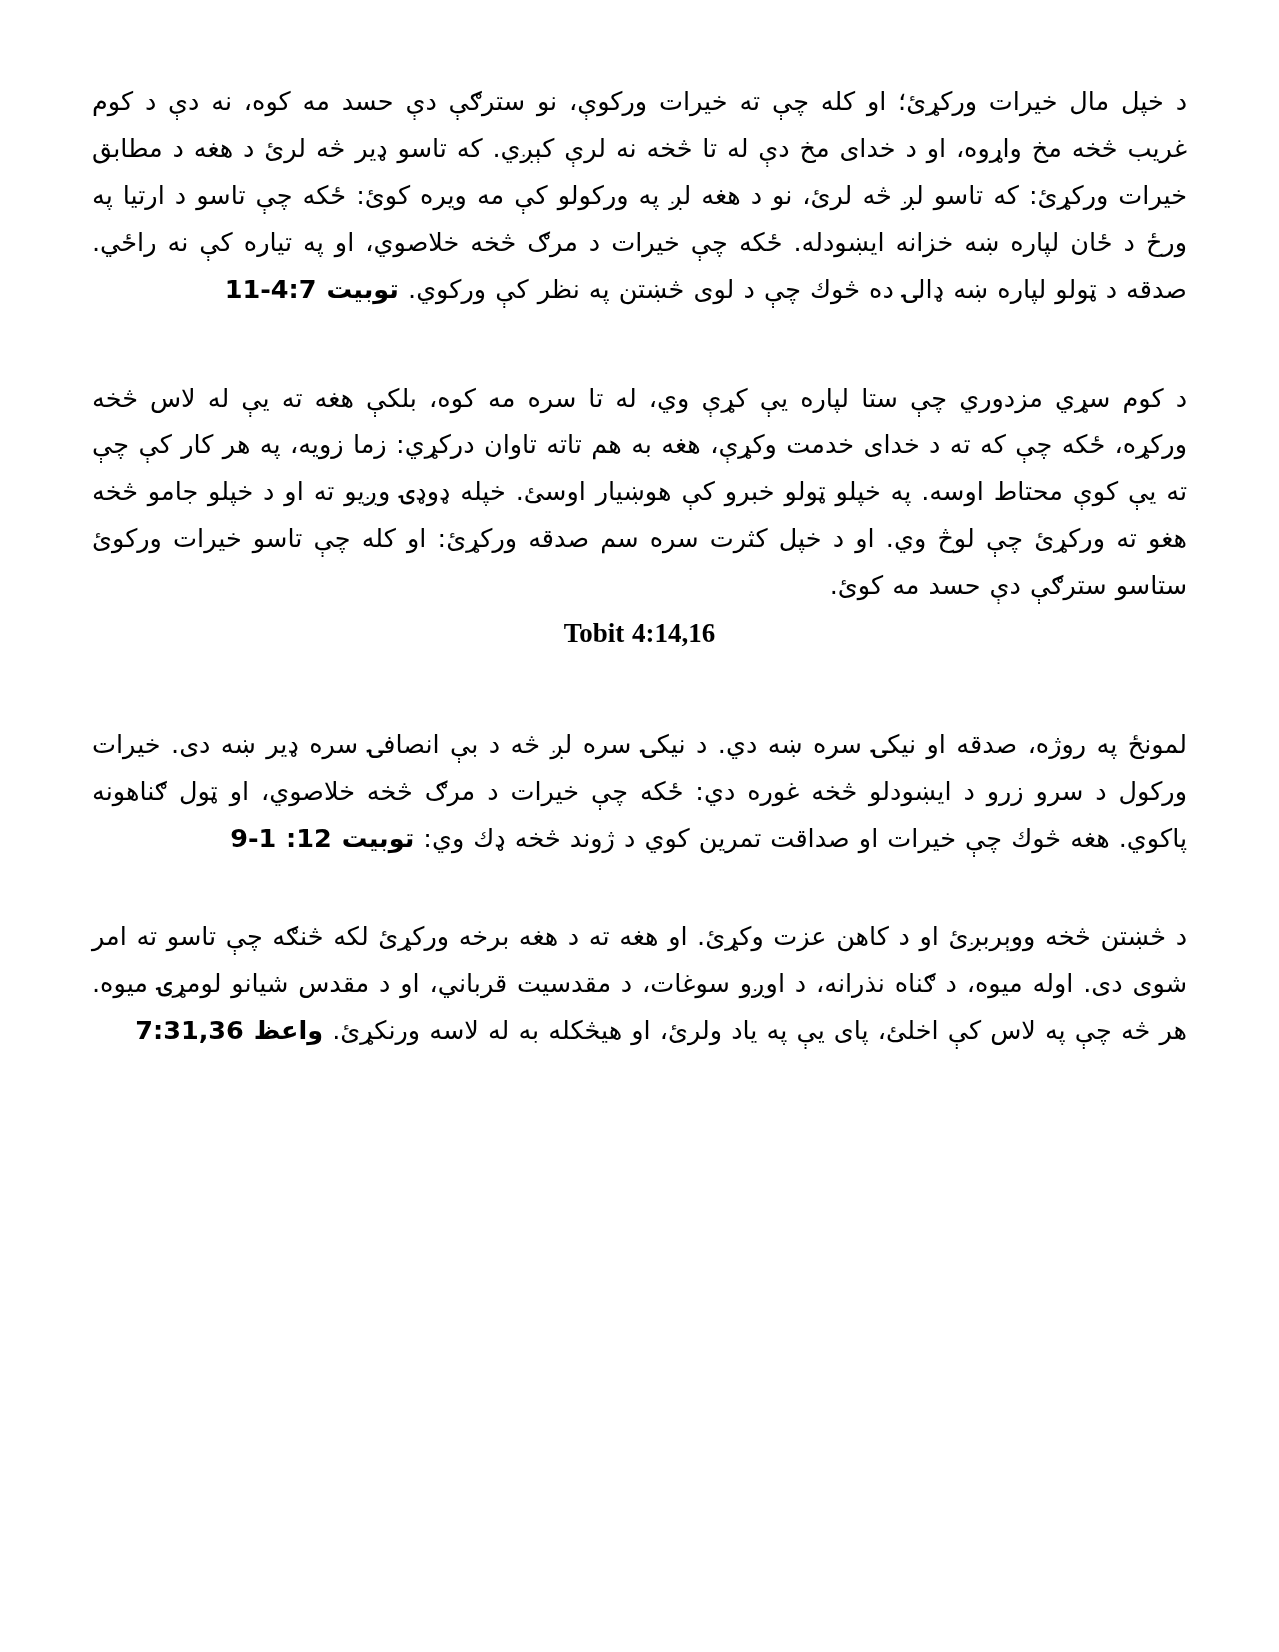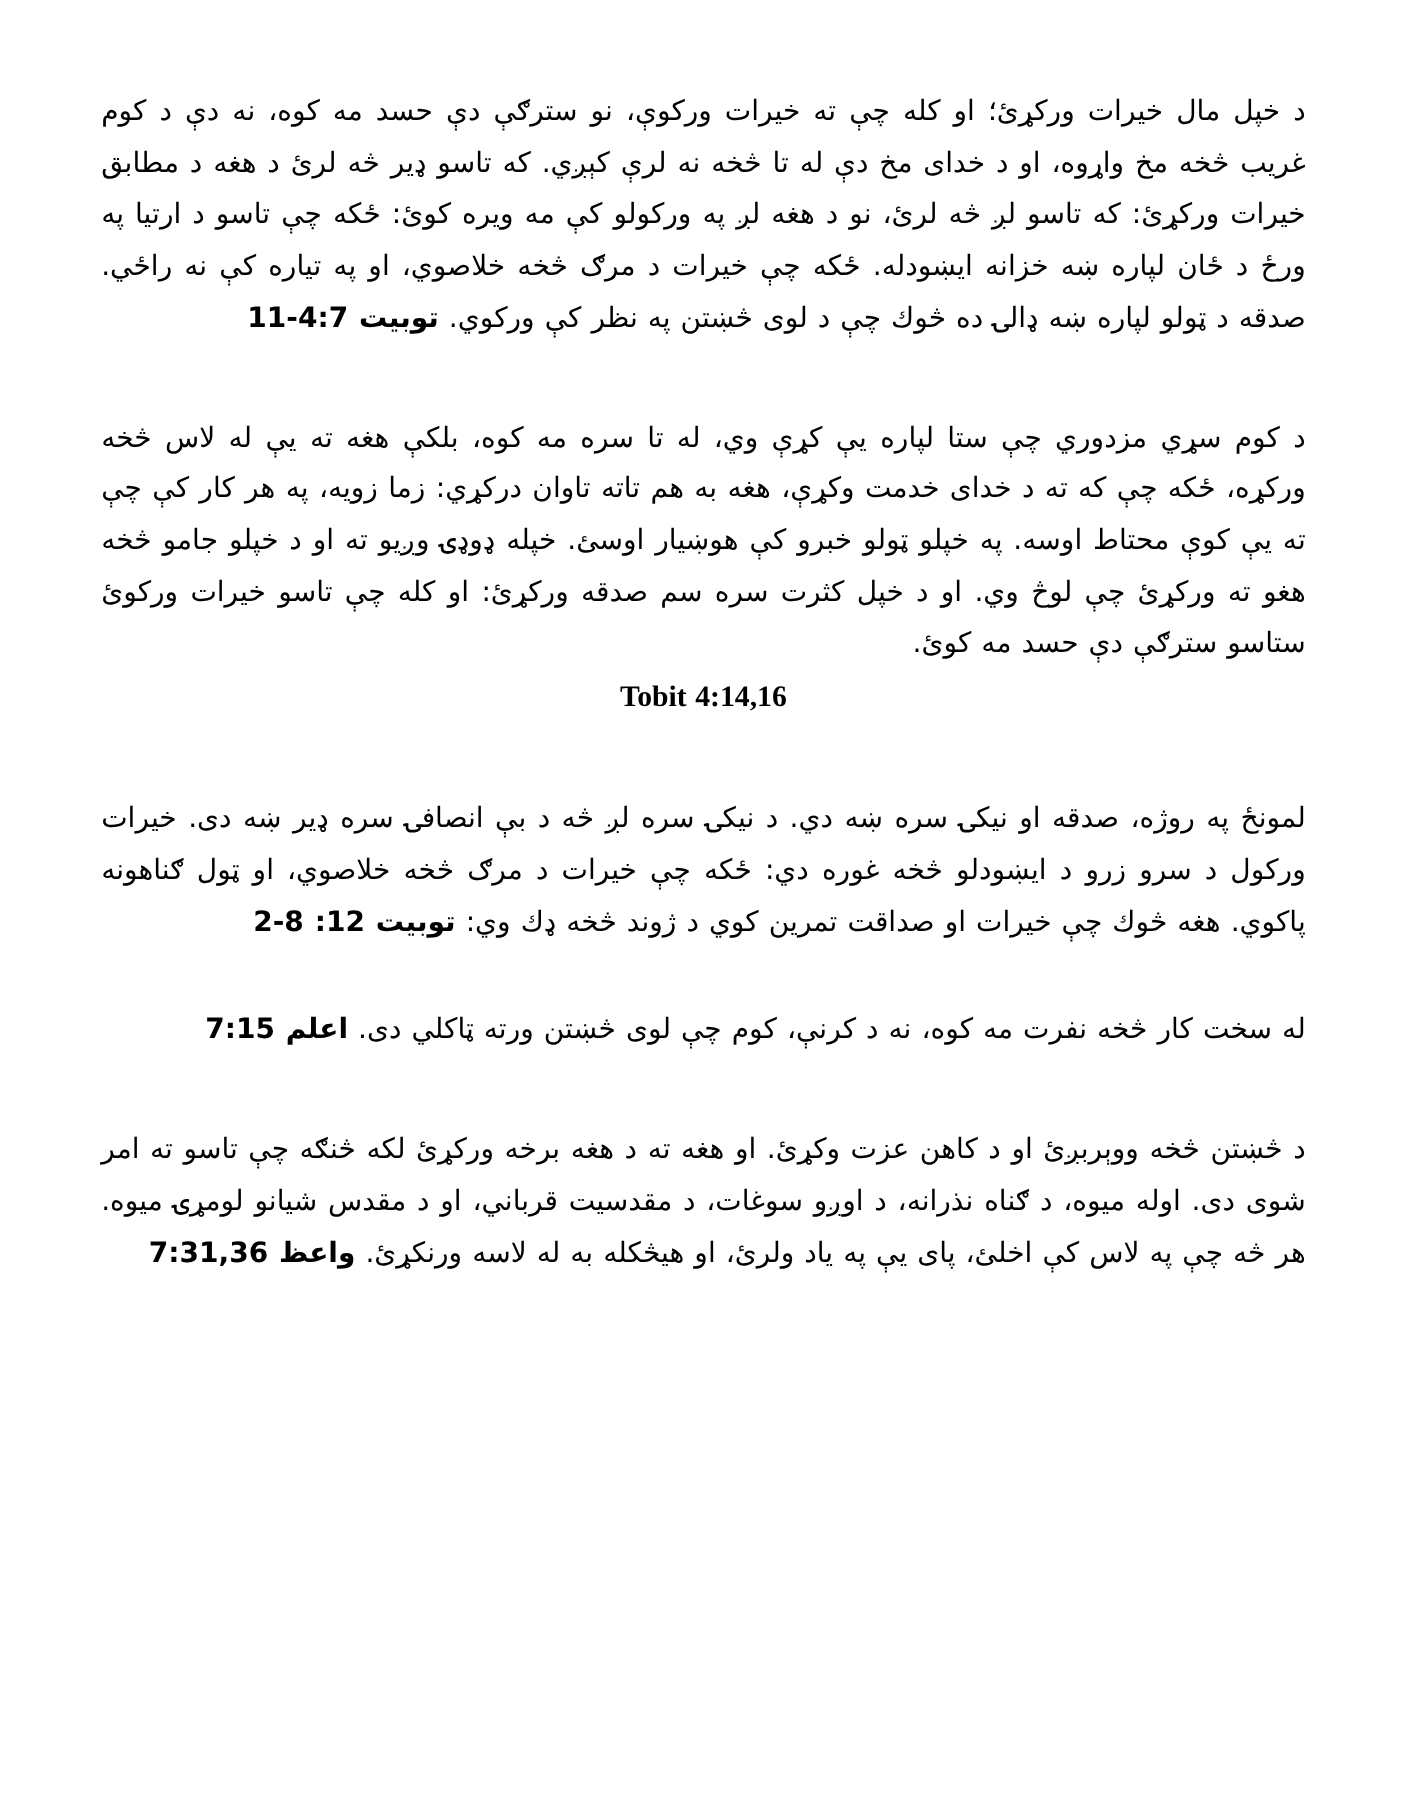--- a/index.html
+++ b/index.html
@@ -62,27 +62,23 @@
 
   <p class="para gap-lg">
     <span>د كوم سړي مزدوري چې ستا لپاره يې كړې وي، له تا سره مه كوه، بلكې هغه ته يې له لاس څخه وركړه، ځكه چې كه ته د خدای خدمت وكړې، هغه به هم تاته تاوان دركړي: زما زويه، په هر كار كې چې ته يې كوې محتاط اوسه. په خپلو ټولو خبرو كې هوښيار اوسئ. خپله ډوډۍ وږيو ته او د خپلو جامو څخه هغو ته وركړئ چې لوڅ وي. او د خپل كثرت سره سم صدقه وركړئ: او كله چې تاسو خيرات وركوئ ستاسو سترګې دې حسد مه كوئ.</span>
     <span class="tail-right">
       <span class="ref-latin">Tobit 4:14,16</span>
     </span>
   </p>
 
   <p class="para gap-md">
     <span>لمونځ په روژه، صدقه او نيكۍ سره ښه دي. د نيكۍ سره لږ څه د بې انصافۍ سره ډير ښه دی. خيرات وركول د سرو زرو د ايښودلو څخه غوره دي: ځكه چې خيرات د مرګ څخه خلاصوي، او ټول ګناهونه پاكوي. هغه څوك چې خيرات او صداقت تمرين كوي د ژوند څخه ډك وي:</span>
-    <span class="ref">توبيت 12: 8-2</span>
+    <span class="ref">توبيت 12: 1-9</span>
   </p>
 
 
-  <p class="para gap-lg">
-    <span>له سخت كار څخه نفرت مه كوه، نه د كرنې، كوم چې لوی څښتن ورته ټاكلي دی.</span>
-    <span class="ref">اعلم 7:15</span>
-  </p>
 
   <p class="para">
     <span>د څښتن څخه ووېربږئ او د كاهن عزت وكړئ. او هغه ته د هغه برخه وركړئ لكه څنګه چې تاسو ته امر شوی دی. اوله ميوه، د ګناه نذرانه، د اوږو سوغات، د مقدسيت قرباني، او د مقدس شيانو لومړۍ ميوه. هر څه چې په لاس كې اخلئ، پای يې په ياد ولرئ، او هيڅكله به له لاسه ورنكړئ.</span>
     <span class="ref">واعظ 7:31,36</span>
   </p>
 
 </div>
 
 </body></html>

